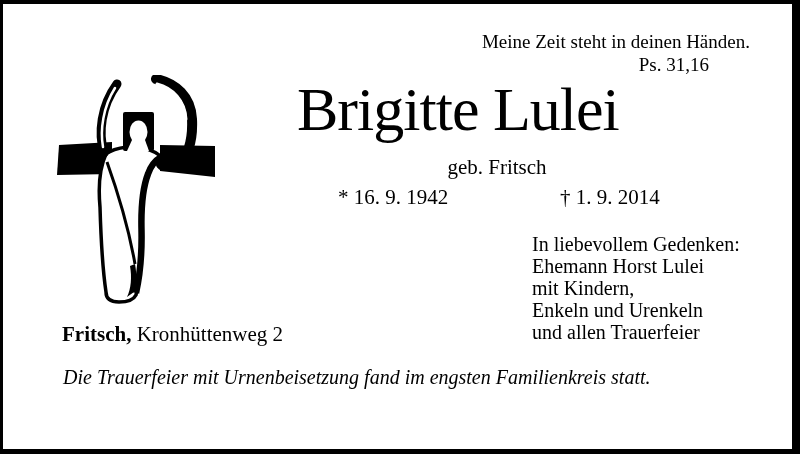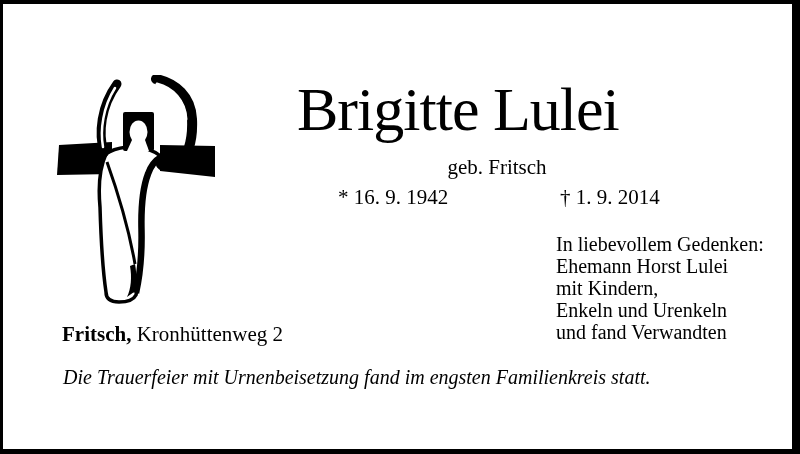--- a/index.html
+++ b/index.html
@@ -15,39 +15,43 @@
   .epigraph{position:absolute;top:30px;right:50px;text-align:right;font-size:19px;line-height:23px;white-space:nowrap;}
   .epigraph .ps{padding-right:41px;}
 
   .namewrap{position:absolute;left:297px;top:77px;width:400px;}
   .name{font-size:62px;line-height:64px;letter-spacing:-1px;white-space:nowrap;}
   .maiden{position:absolute;left:297px;top:155px;width:400px;text-align:center;font-size:21px;}
 
   .birth{position:absolute;left:338px;top:185px;font-size:21px;white-space:nowrap;}
   .death{position:absolute;left:560px;top:185px;font-size:21px;white-space:nowrap;}
 
-  .mourners{position:absolute;left:532px;top:233px;font-size:20px;line-height:22px;white-space:nowrap;margin-left:24px;}
+  .mourners{position:absolute;left:532px;top:233px;font-size:20px;line-height:22px;white-space:nowrap;}
 
   .address{position:absolute;left:62px;top:322px;font-size:21px;white-space:nowrap;}
   .address .city{font-weight:bold;}
 
   .footer{position:absolute;left:63px;top:366px;font-size:20px;line-height:23px;white-space:nowrap;font-style:italic;}
 
   .symbol{position:absolute;left:57px;top:75px;width:160px;height:235px;}
 </style>
 </head>
 <body>
 
 <div class="page">
 
   <div class="bar bar-top"></div>
   <div class="bar bar-bottom"></div>
   <div class="bar bar-left"></div>
   <div class="bar bar-right"></div>
 
+  <div class="epigraph">
+    <div>Meine Zeit steht in deinen Händen.</div>
+    <div class="ps">Ps. 31,16</div>
+  </div>
 
   <svg class="symbol" viewBox="0 0 160 235" xmlns="http://www.w3.org/2000/svg" aria-hidden="true">
 
     <path d="M2,70 L55,67 L55,99 L0,100 Z" fill="#000"></path>
     <path d="M103,70 L158,71 L158,102 L103,96 Z" fill="#000"></path>
 
     <path d="M49,79 C43,92 41,110 43,132 C44,166 46,197 49,217 C49,224 54,227 62,227
              C71,227 77,224 79,220 C83,203 85,180 84,155 C84,134 86,112 91,99
              C94,90 99,85 105,82 C95,74 82,71 70,72 C62,73 54,75 49,79 Z" fill="#fff" stroke="#000" stroke-width="3.5" stroke-linejoin="round"></path>
 
@@ -75,21 +79,21 @@
   <div class="maiden">geb. Fritsch</div>
 
   <div class="birth">* 16. 9. 1942</div>
   <div class="death">† 1. 9. 2014</div>
 
   <div class="mourners">
     <div>In liebevollem Gedenken:</div>
     <div>Ehemann Horst Lulei</div>
     <div>mit Kindern,</div>
     <div>Enkeln und Urenkeln</div>
-    <div>und fand Verwandten</div>
+    <div>und allen Trauerfeier</div>
   </div>
 
   <div class="address">
     <span class="city">Fritsch,</span><span> Kronhüttenweg 2</span>
   </div>
 
   <div class="footer">
     <div>Die Trauerfeier mit Urnenbeisetzung fand im engsten Familienkreis statt.</div>
   </div>
 

